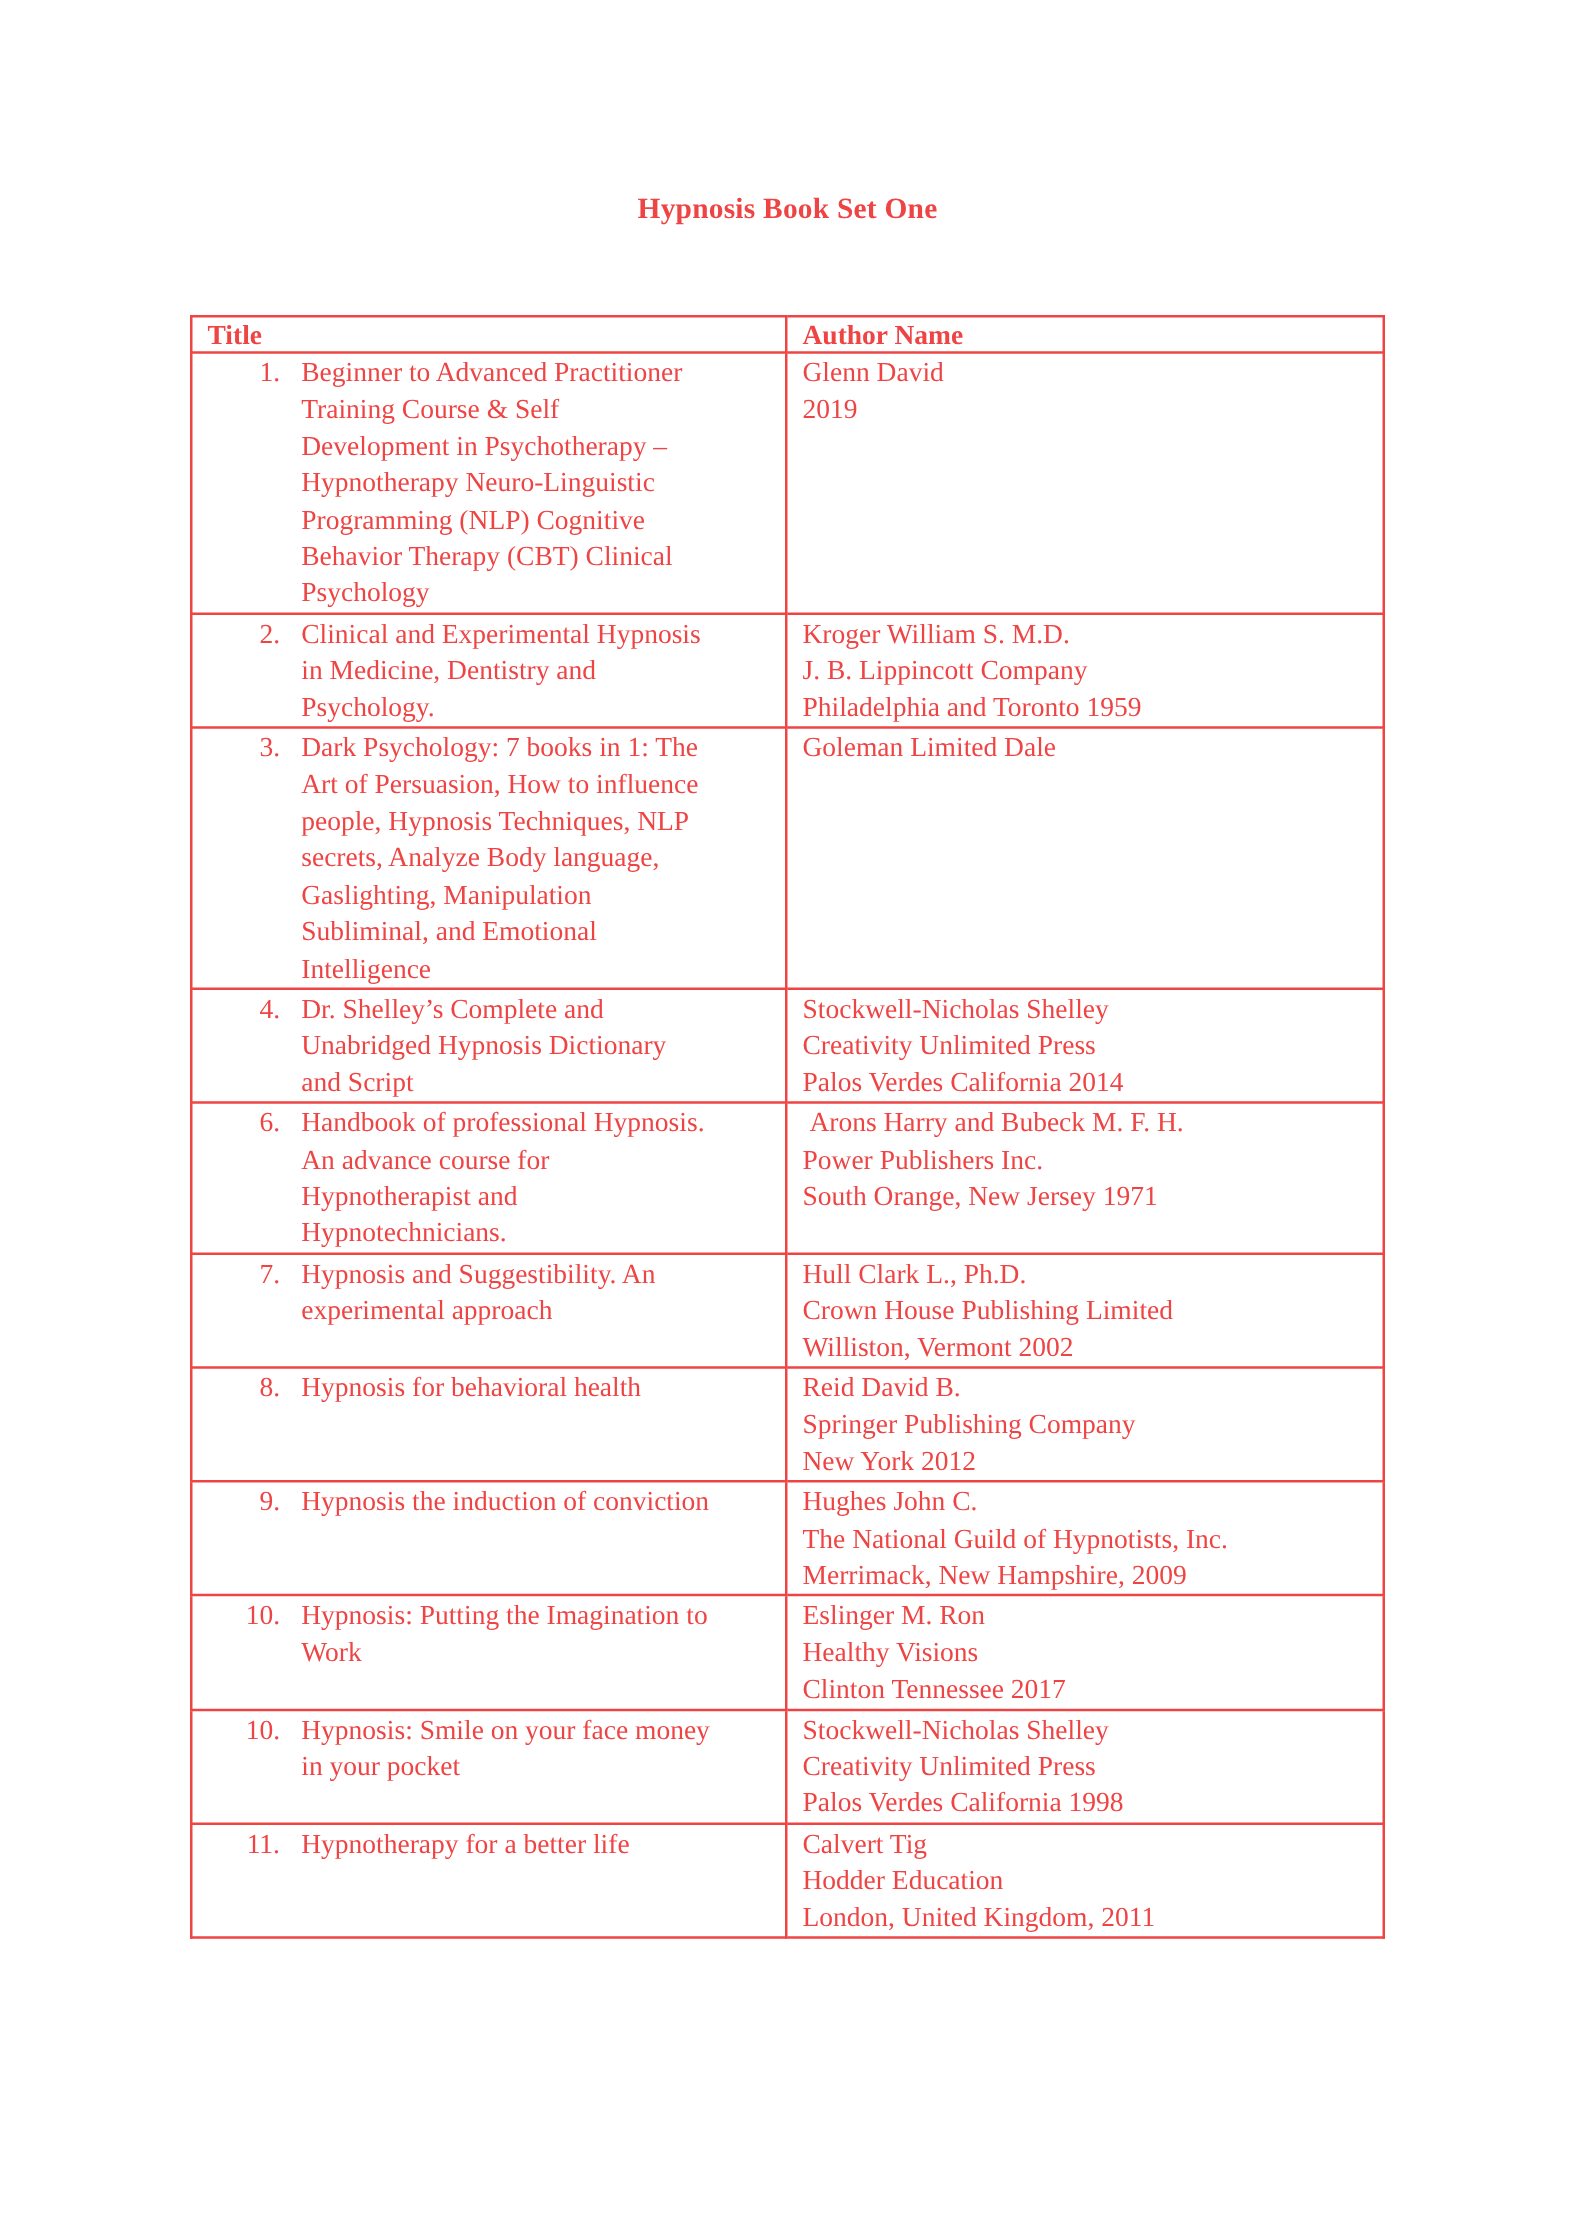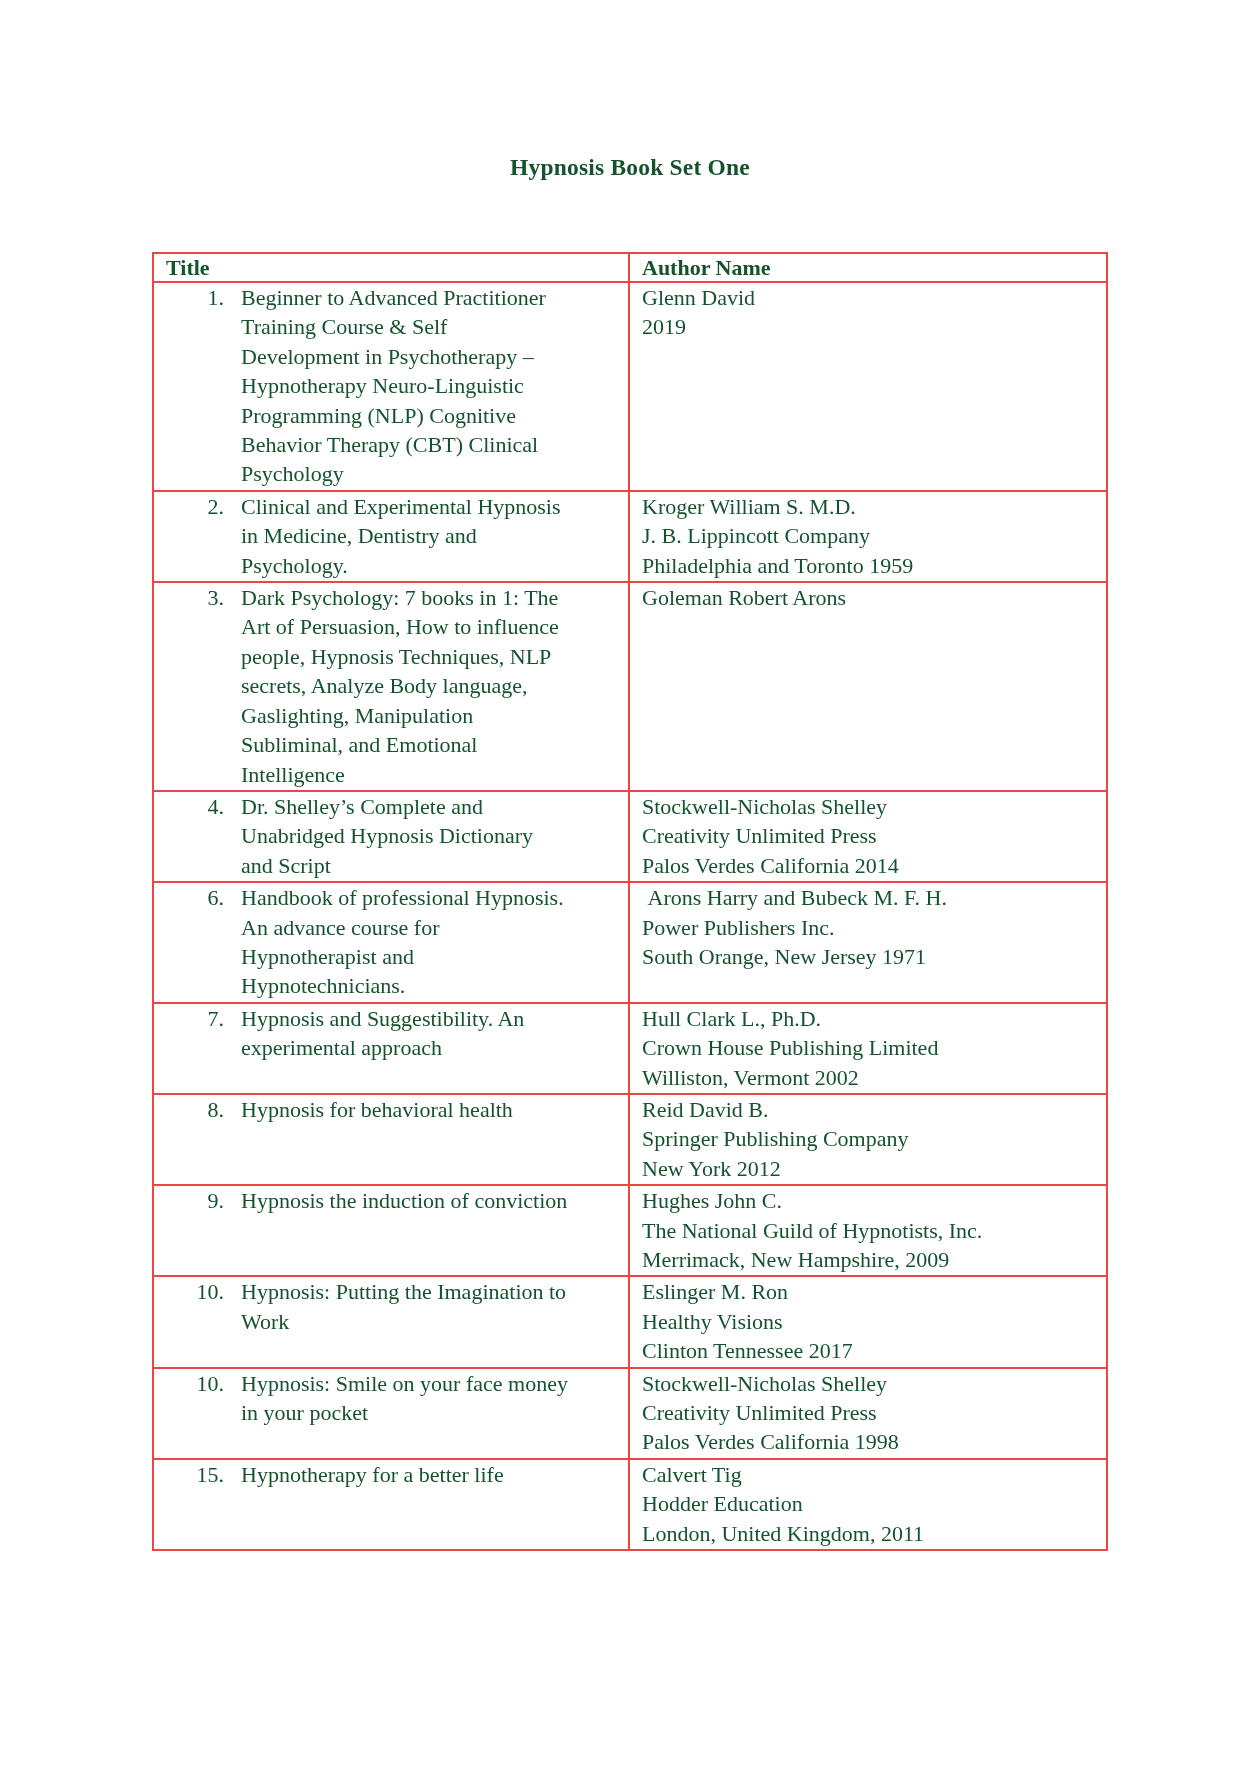--- a/index.html
+++ b/index.html
@@ -6,21 +6,21 @@
     margin: 0;
     padding: 0;
     background: #ffffff;
   }
   .sheet {
     position: relative;
     width: 1260px;
     height: 1782px;
     background: #ffffff;
     font-family: "Liberation Serif", "DejaVu Serif", serif;
-    color: #14532d;
+    color: #ef4444;
     box-sizing: border-box;
     padding-top: 152px;
     overflow: hidden;
   }
   .doc-title {
     margin: 0;
     font-size: 23.5px;
     font-weight: 700;
     line-height: 30px;
     text-align: center;
@@ -108,21 +108,21 @@
 Philadelphia and Toronto 1959</td>
       </tr>
       <tr>
         <td class="title-cell"><span class="num">3.</span><span class="ttl">Dark Psychology: 7 books in 1: The
 Art of Persuasion, How to influence
 people, Hypnosis Techniques, NLP
 secrets, Analyze Body language,
 Gaslighting, Manipulation
 Subliminal, and Emotional
 Intelligence</span></td>
-        <td class="author-cell">Goleman Robert Arons</td>
+        <td class="author-cell">Goleman Limited Dale</td>
       </tr>
       <tr>
         <td class="title-cell"><span class="num">4.</span><span class="ttl">Dr. Shelley’s Complete and
 Unabridged Hypnosis Dictionary
 and Script</span></td>
         <td class="author-cell">Stockwell-Nicholas Shelley
 Creativity Unlimited Press
 Palos Verdes California 2014</td>
       </tr>
       <tr>
@@ -161,21 +161,21 @@
 Clinton Tennessee 2017</td>
       </tr>
       <tr>
         <td class="title-cell"><span class="num">10.</span><span class="ttl">Hypnosis: Smile on your face money
 in your pocket</span></td>
         <td class="author-cell">Stockwell-Nicholas Shelley
 Creativity Unlimited Press
 Palos Verdes California 1998</td>
       </tr>
       <tr>
-        <td class="title-cell"><span class="num">15.</span><span class="ttl">Hypnotherapy for a better life</span></td>
+        <td class="title-cell"><span class="num">11.</span><span class="ttl">Hypnotherapy for a better life</span></td>
         <td class="author-cell">Calvert Tig
 Hodder Education
 London, United Kingdom, 2011</td>
       </tr>
     </tbody>
   </table>
 
 </div>
 
 </body></html>

